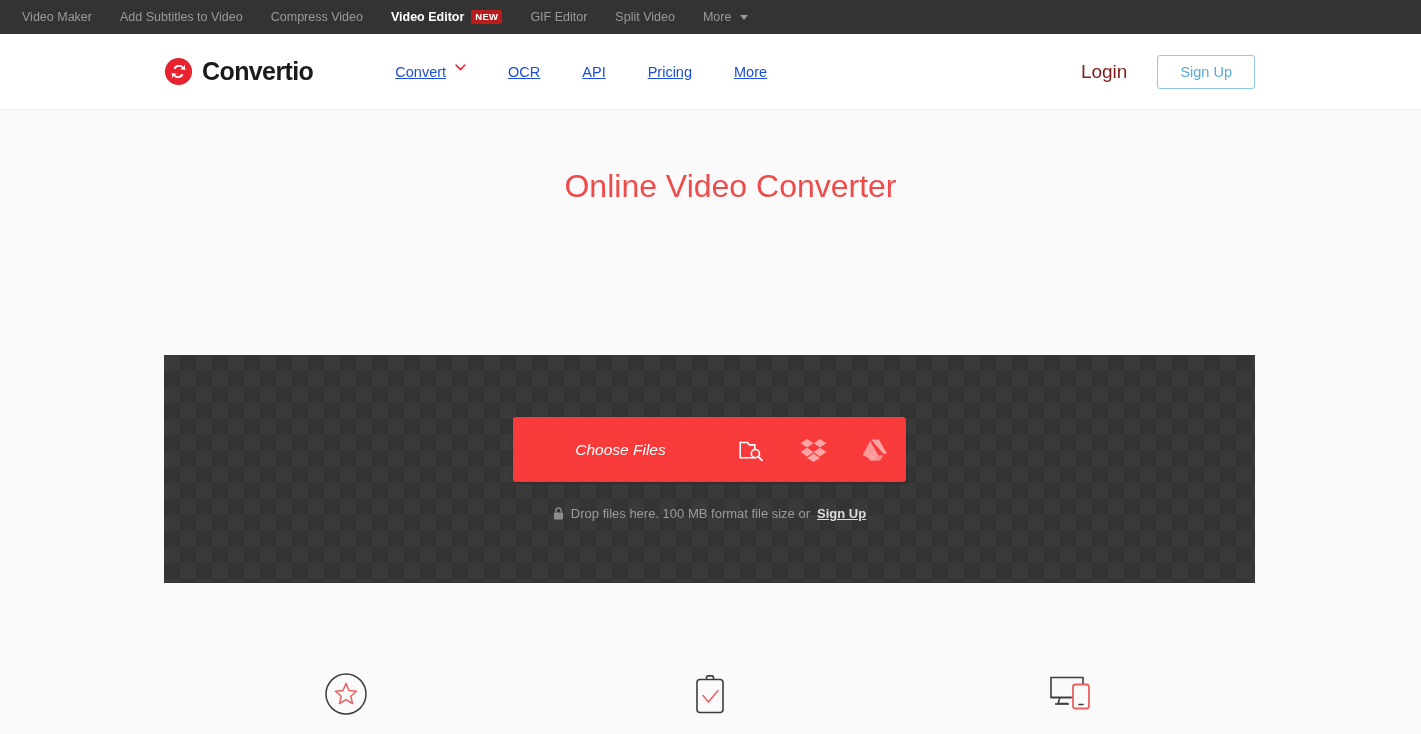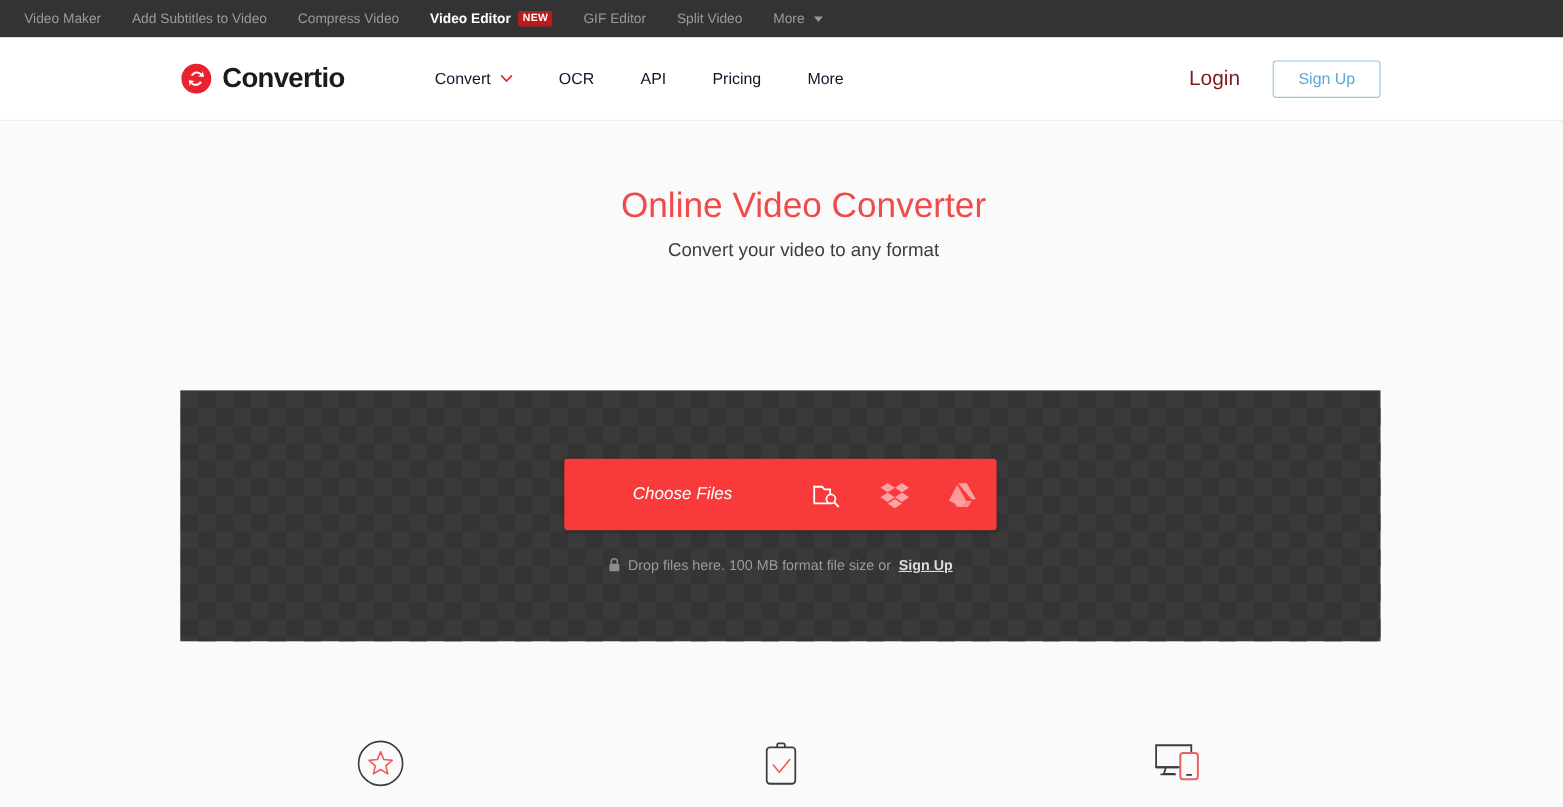--- a/index.html
+++ b/index.html
@@ -64,25 +64,26 @@
   .logo-text{
     font-size:25px; font-weight:bold; color:#1b1b1b;
     letter-spacing:-0.6px;
   }
   .mainnav{
     display:flex; align-items:center;
     margin-left:61px;
     gap:0;
   }
   .nav-item{
-    font-size:14.5px; color:#0f172a;
+    font-size:14.5px; color:#1d4ed8;
     padding:0 21px;
     cursor:pointer;
-    display:flex; align-items:center; gap:9px;
+    display:flex; align-items:flex-start; gap:9px;
     white-space:nowrap;
+    text-decoration:underline;
   }
   .chev-red{ display:inline-block; }
   .header-right{
     position:absolute; right:166px;
     display:flex; align-items:center; gap:30px;
   }
   .login-link{ font-size:19px; color:#7f1d1d; cursor:pointer; }
   .signup-btn{
     border:1px solid #8ec9e8;
     color:#5aa9d6;
@@ -224,21 +225,20 @@
   </div>
 
   <div class="header-right">
     <span class="login-link">Login</span>
     <span class="signup-btn">Sign Up</span>
   </div>
 </div>
 
 <div class="hero">
   <h1>Online Video Converter</h1>
-  <h2>Convert your video to any format</h2>
 </div>
 
 <div class="dropzone">
 
   <div class="choose-row">
     <span class="choose-label">Choose Files</span>
 
     <span class="cloud-icon">
       <svg width="26" height="26" viewBox="0 0 26 26">
         <path d="M2.2 5.5 h7.2 l2 2.4 h5.3" stroke="#ffffff" stroke-width="1.6" fill="none" stroke-linecap="square"></path>

